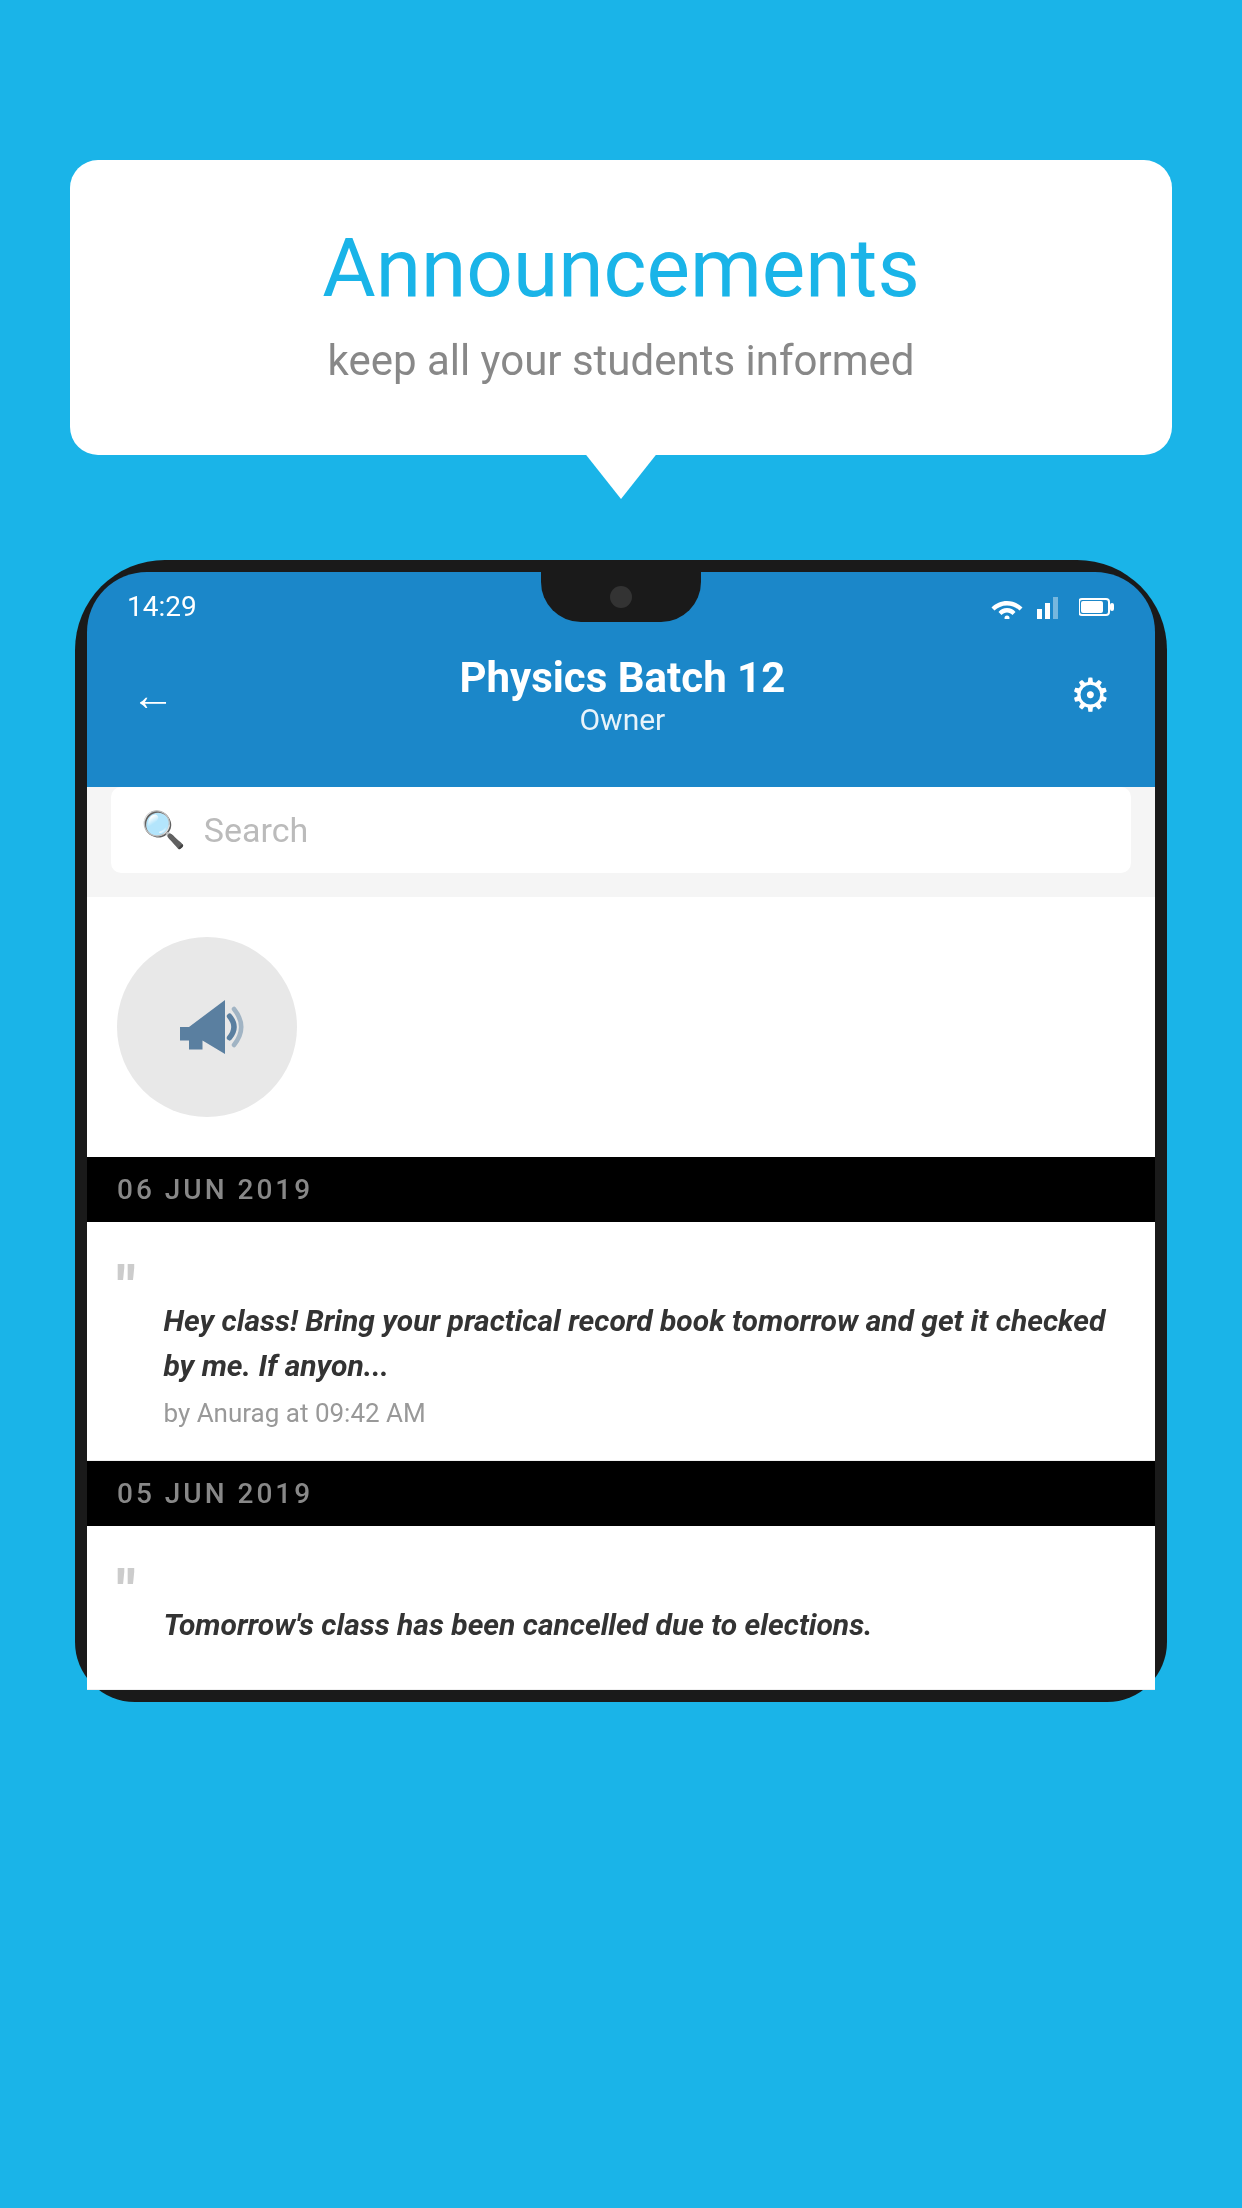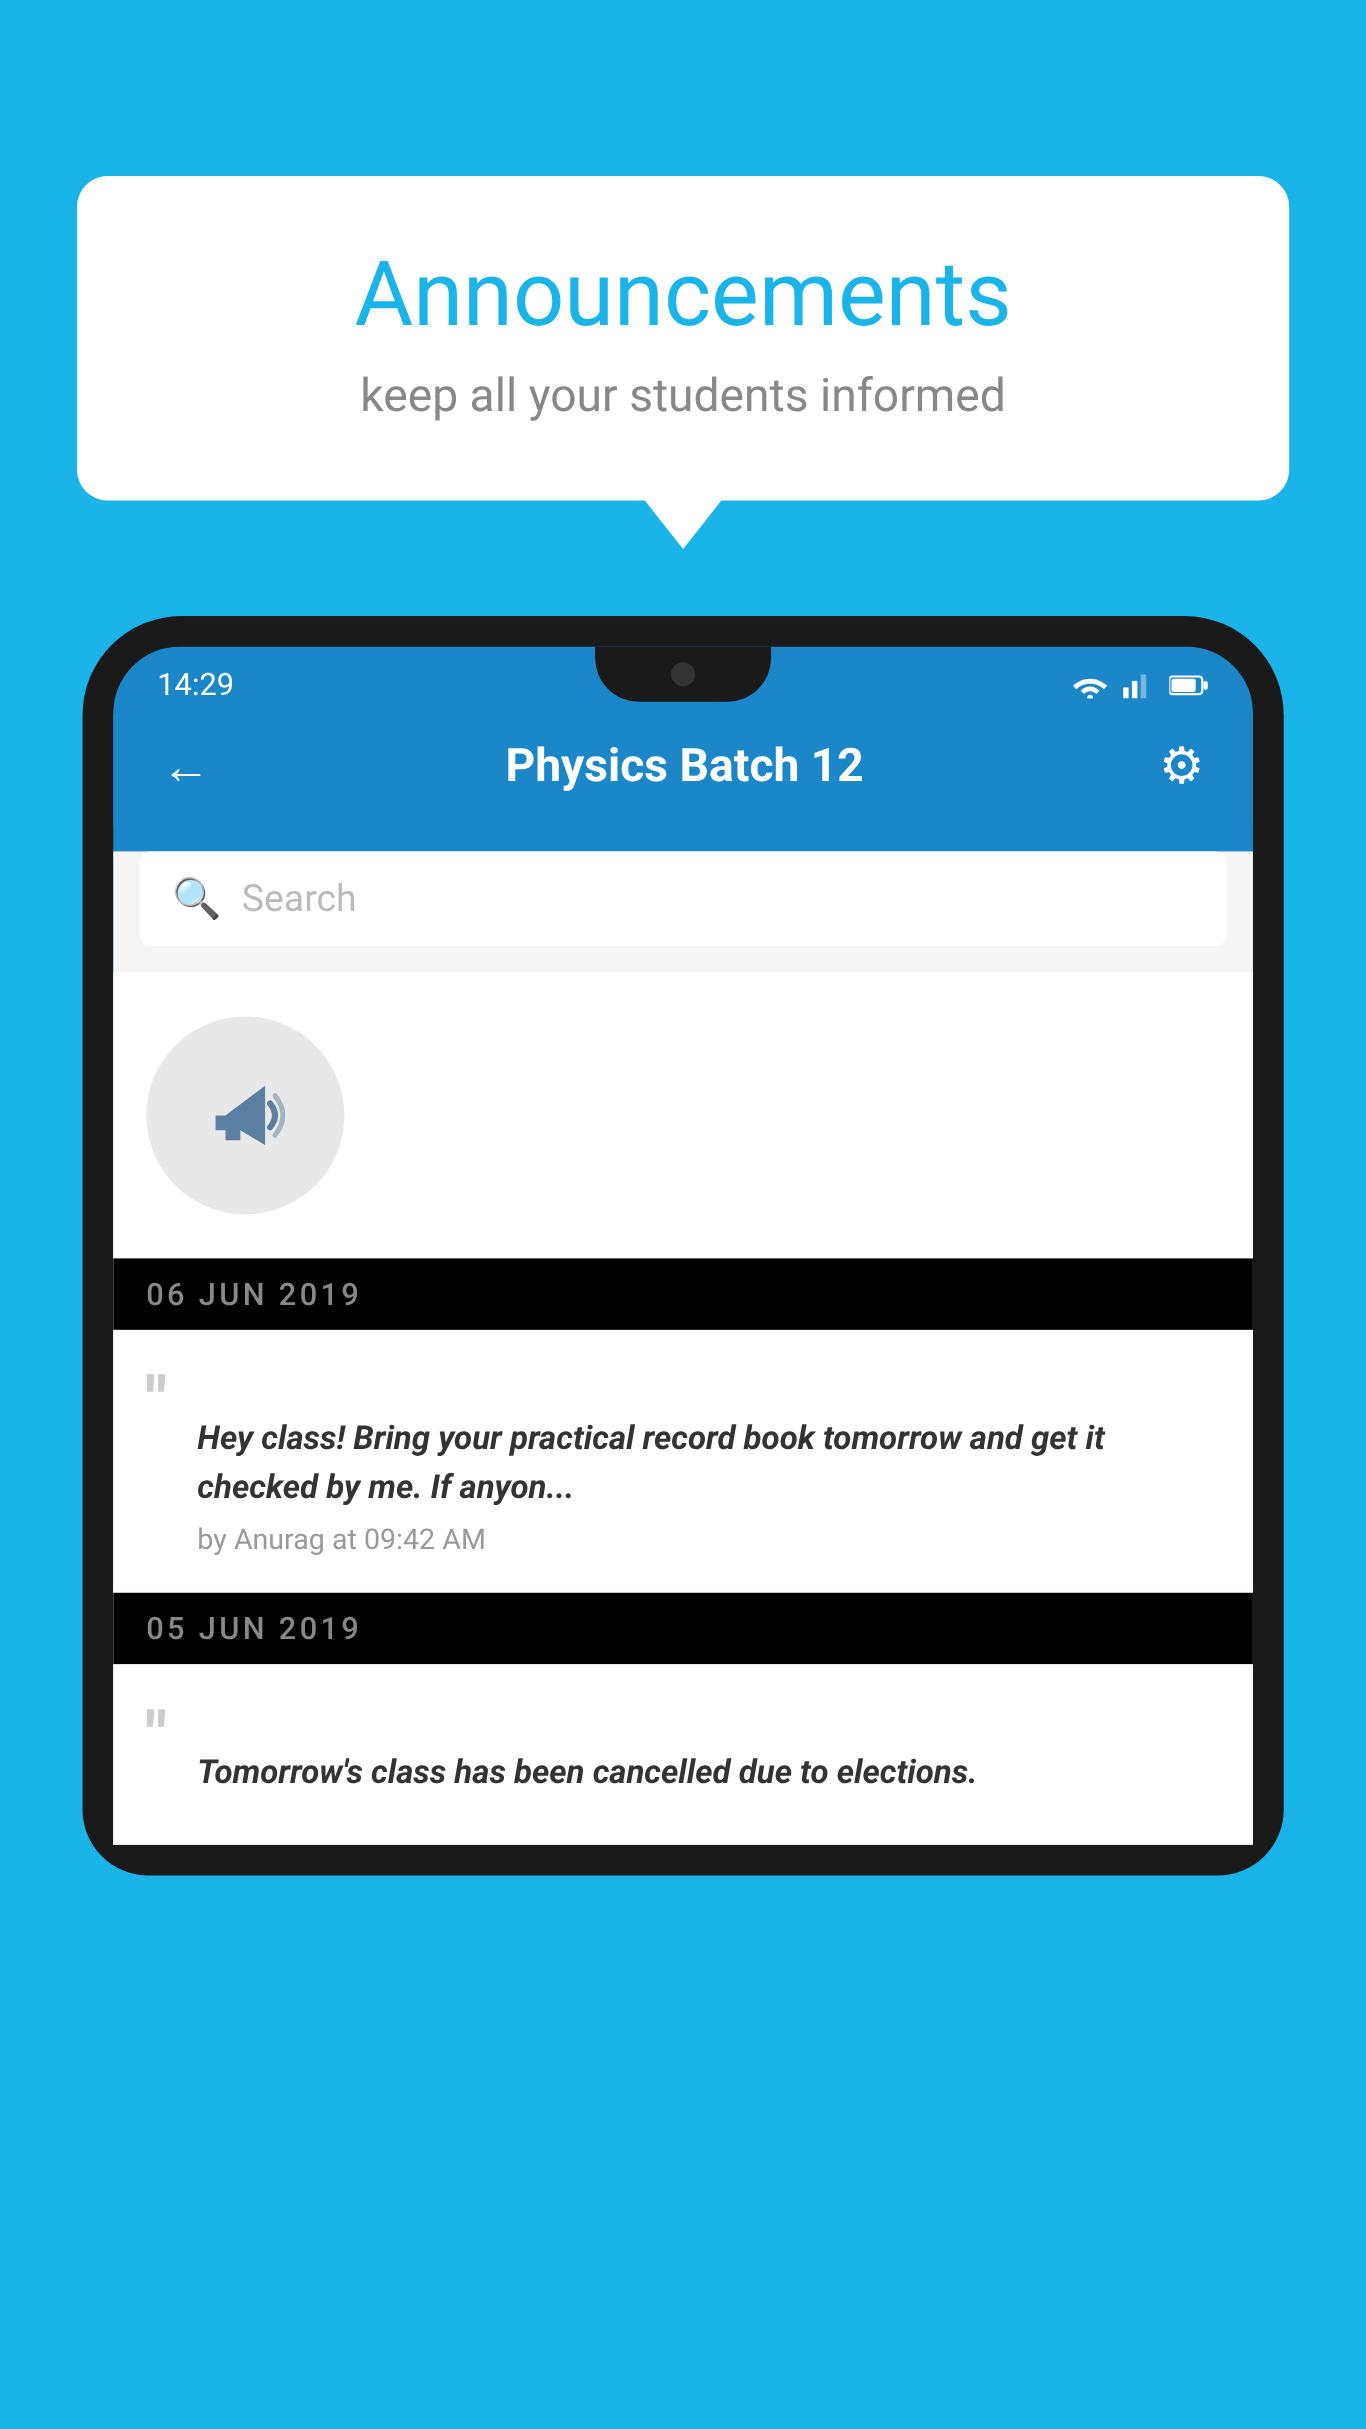--- a/index.html
+++ b/index.html
@@ -58,21 +58,21 @@
     .phone-container {
       position: absolute;
       top: 560px;
       left: 75px;
       right: 75px;
       bottom: 0;
     }
     .phone-outer {
       background: #1a1a1a;
       border-radius: 90px 90px 60px 60px;
-      padding: 28px;
+      padding: 12px;
       position: relative;
       width: 100%;
     }
     .phone-notch-area {
       background: #1b87c9;
       border-radius: 60px 60px 0 0;
       position: relative;
       padding-top: 0;
     }
     .status-bar {
@@ -318,20 +318,21 @@
             <rect x="31" y="7" width="4" height="8" rx="2" fill="white"></rect>
             <rect x="2" y="5" width="22" height="12" rx="2" fill="white"></rect>
           </svg>
         </div>
       </div>
 
       <div class="app-header">
         <span class="back-arrow">←</span>
         <div class="header-center">
           <div class="batch-title">Physics Batch 12</div>
+          <div class="batch-owner">Owner</div>
         </div>
         <span class="gear-icon">⚙</span>
       </div>
 
 
       <div class="app-content">
 
         <div class="search-bar">
           <span class="search-icon-el">🔍</span>
           <span class="search-text">Search</span>

